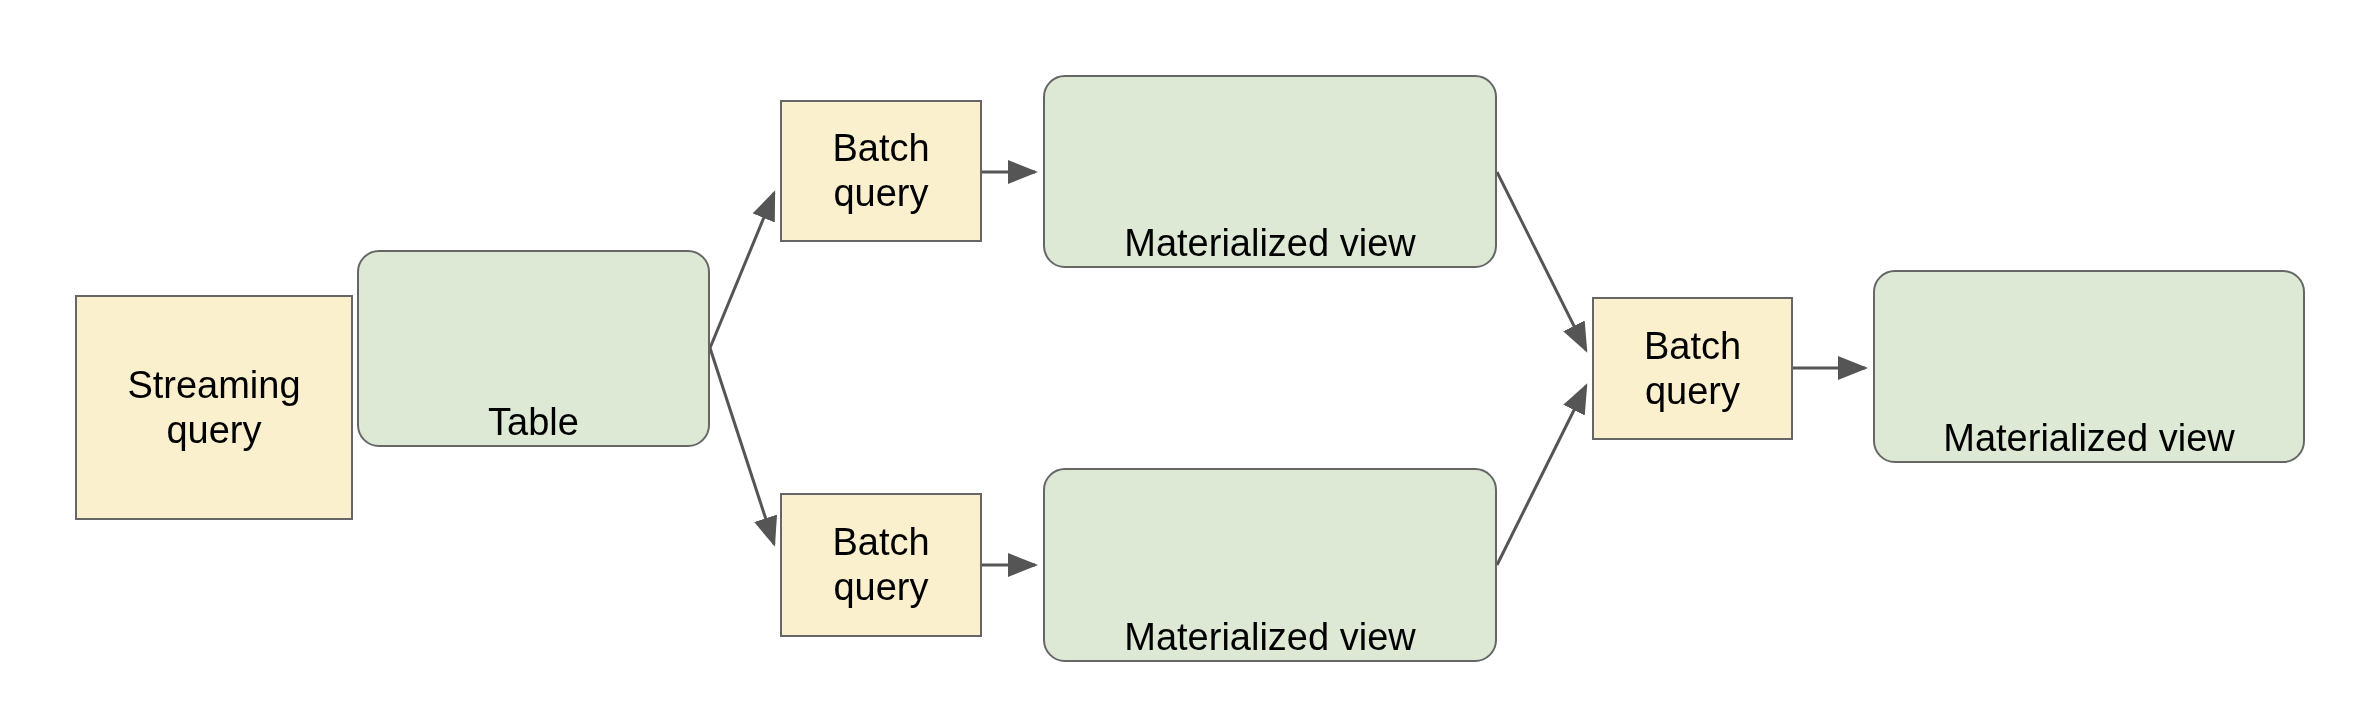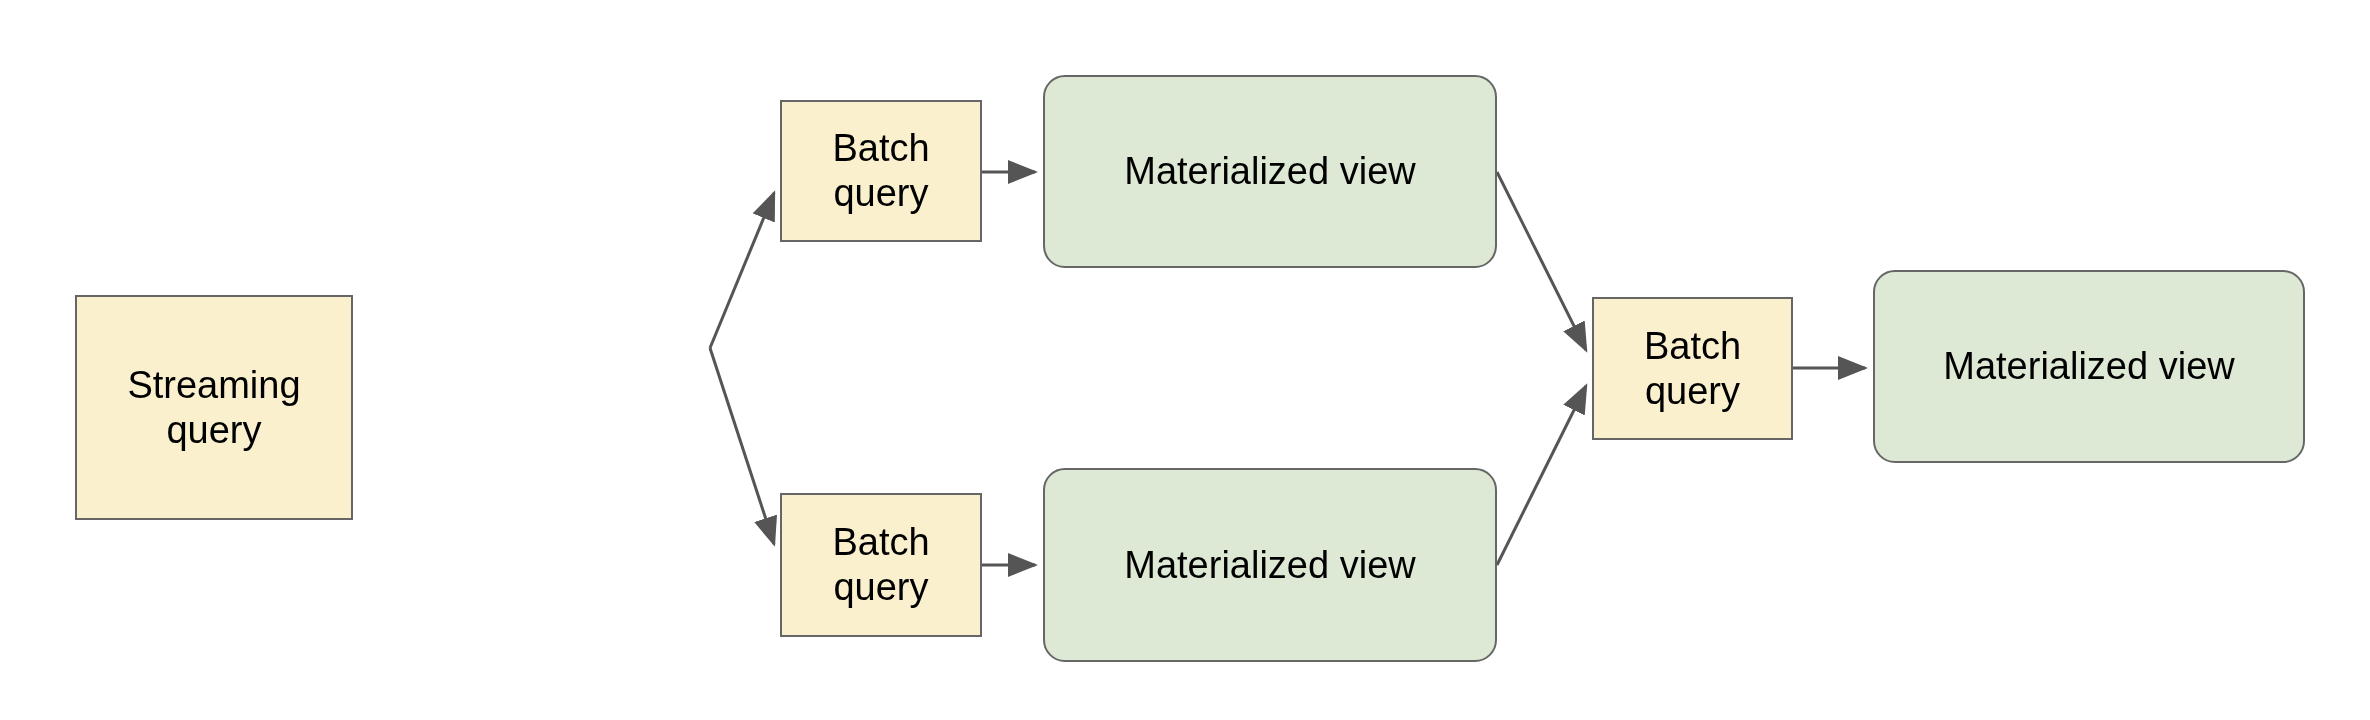--- a/index.html
+++ b/index.html
@@ -39,20 +39,21 @@
     border: 2px solid #666666;
     z-index: 2;
   }
   .node-process {
     background: #faf0cd;
     border-radius: 0;
   }
   .node-store {
     background: #dde9d4;
     border-radius: 22px;
+    align-items: flex-end;
   }
   .node-label {
     display: block;
     white-space: pre-line;
   }
 </style>
 </head>
 <body>
 
 <div id="canvas">
@@ -73,20 +74,23 @@
         <polyline points="1497,565 1586,386" fill="none" stroke="#555555" stroke-width="3" stroke-linejoin="round" marker-end="url(#arrowhead)"></polyline>
         <polyline points="1793,368 1865,368" fill="none" stroke="#555555" stroke-width="3" stroke-linejoin="round" marker-end="url(#arrowhead)"></polyline>
       </g>
   </svg>
 
   <div class="node node-process" style="left: 32px; top: 295px; width: 278px; height: 225px; font-size: 38px; background: rgb(250, 240, 205); border-color: rgb(102, 102, 102); color: rgb(0, 0, 0); border-radius: 0px; margin-left: 43px;">
     <span class="node-label">Streaming
 query</span>
   </div>
 
+  <div class="node node-store" style="left: 357px; top: 250px; width: 353px; height: 197px; font-size: 38px; background: rgb(221, 233, 212); border-color: rgb(102, 102, 102); color: rgb(0, 0, 0);">
+    <span class="node-label">Table</span>
+  </div>
 
   <div class="node node-process" style="left: 780px; top: 100px; width: 202px; height: 142px; font-size: 38px; background: rgb(250, 240, 205); border-color: rgb(102, 102, 102); color: rgb(0, 0, 0); border-radius: 0px;">
     <span class="node-label">Batch
 query</span>
   </div>
 
   <div class="node node-store" style="left: 1043px; top: 75px; width: 454px; height: 193px; font-size: 38px; background: rgb(221, 233, 212); border-color: rgb(102, 102, 102); color: rgb(0, 0, 0);">
     <span class="node-label">Materialized view</span>
   </div>
 

